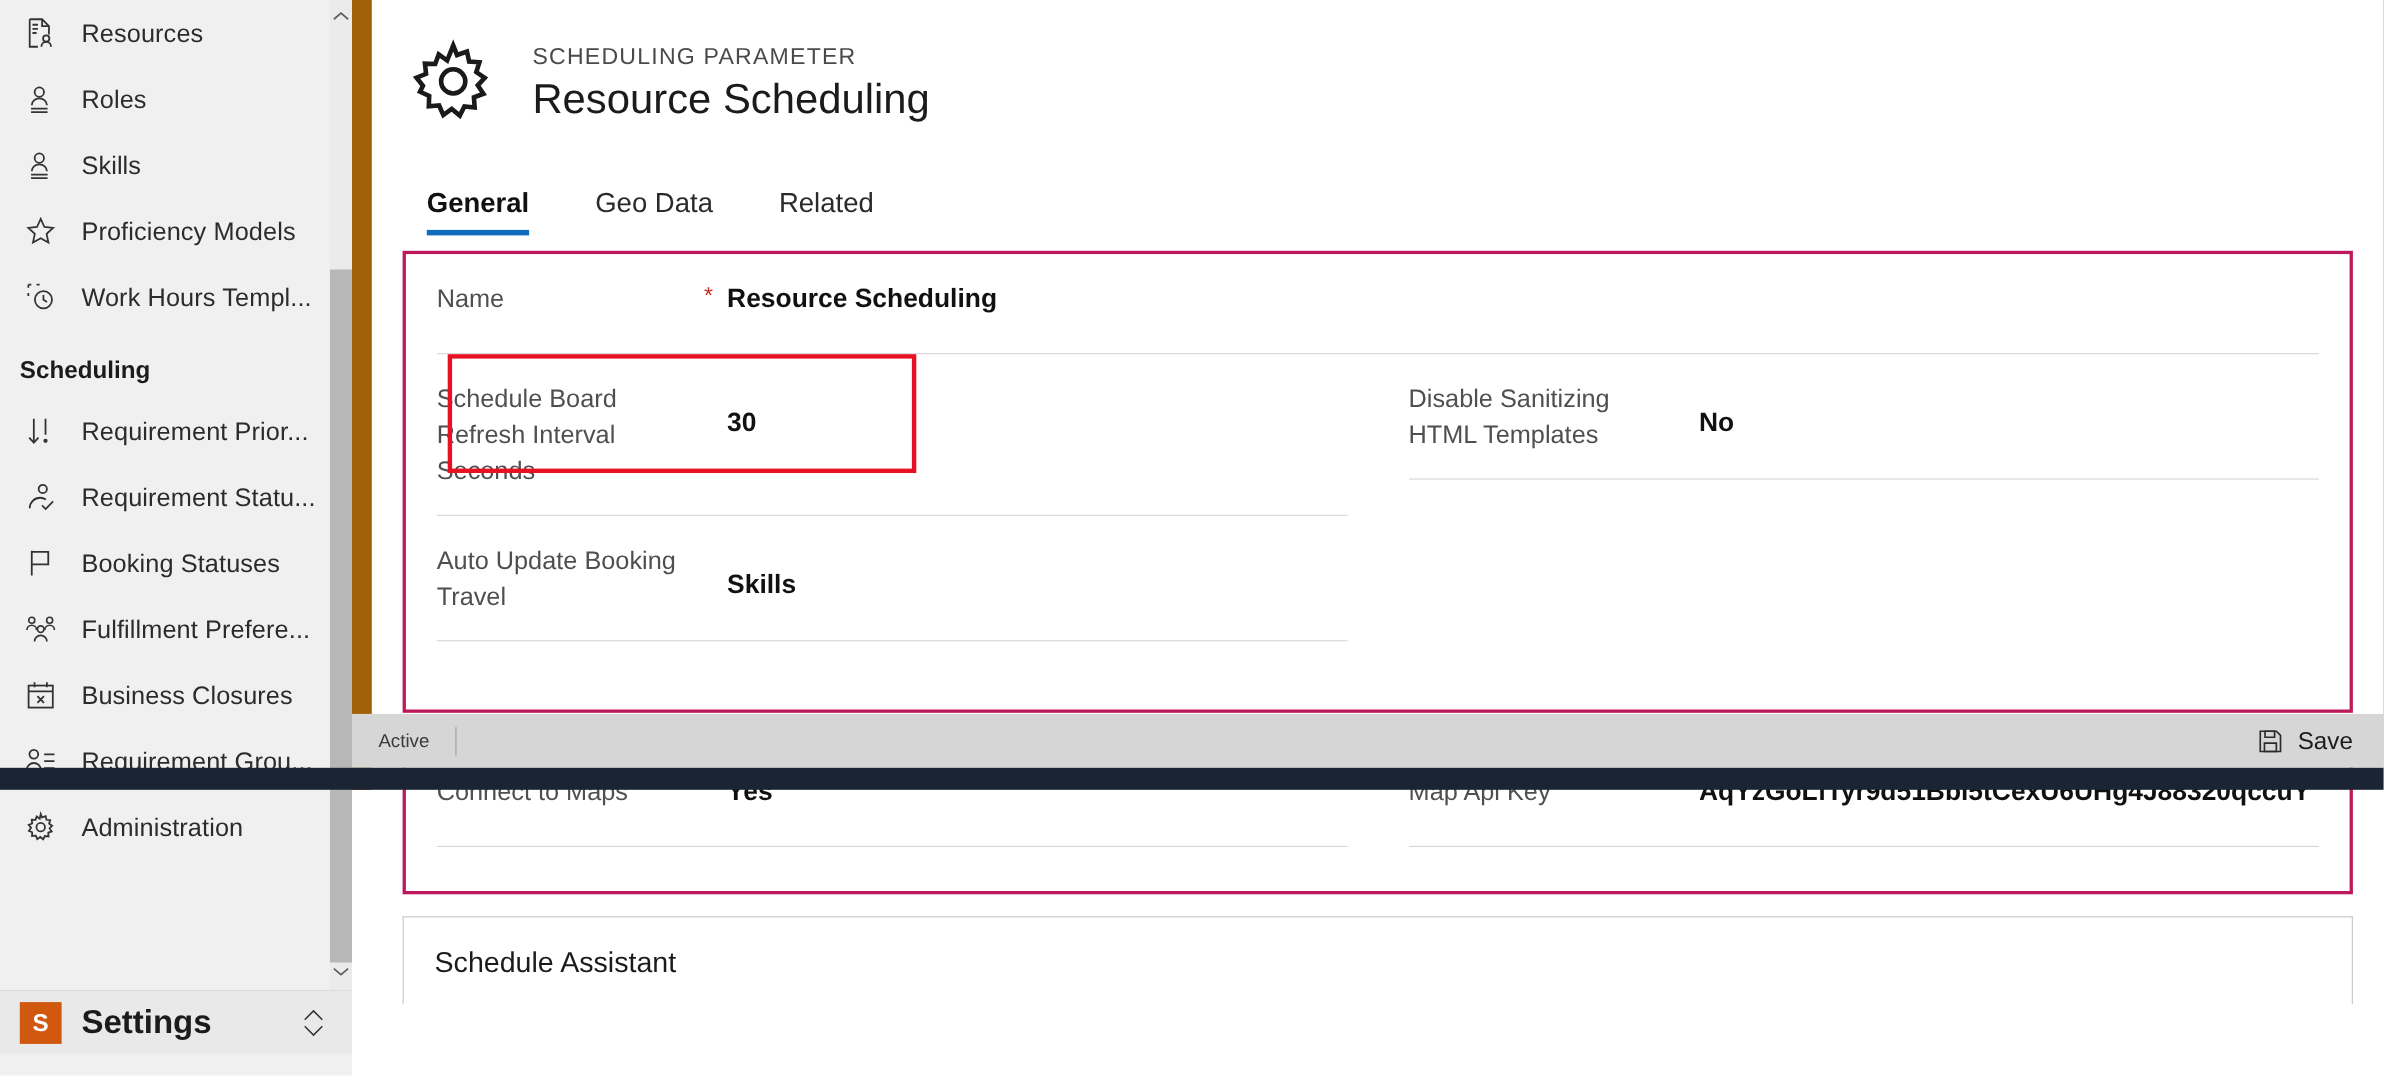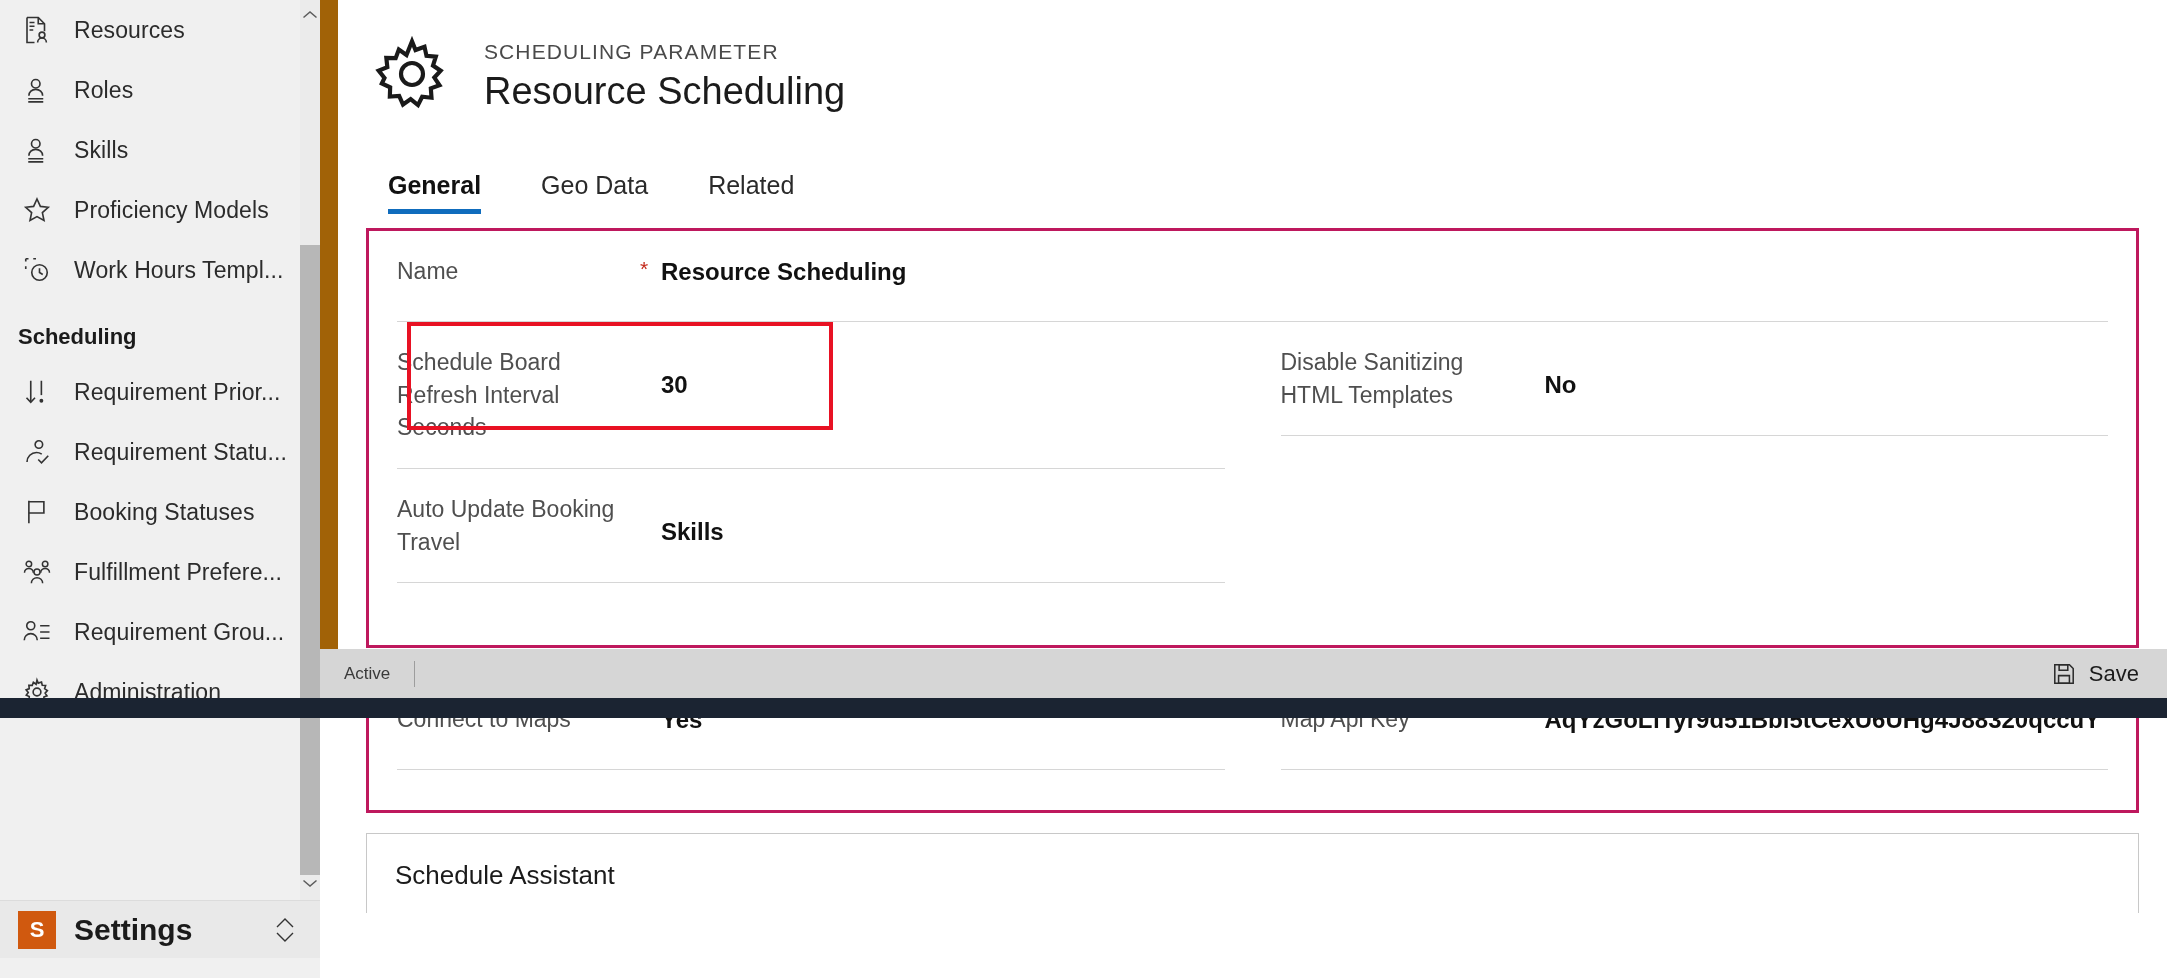--- a/index.html
+++ b/index.html
@@ -434,20 +434,31 @@
             <circle cx="18.5" cy="5.5" r="2.2"></circle>
             <circle cx="12" cy="12" r="2.4"></circle>
             <path d="M2 12.5c0-1.9 1.6-3.4 3.5-3.4S9 10.6 9 12.5"></path>
             <path d="M15 12.5c0-1.9 1.6-3.4 3.5-3.4S22 10.6 22 12.5"></path>
             <path d="M7.5 21c0-2.5 2-4.5 4.5-4.5s4.5 2 4.5 4.5"></path>
           </svg>
         </span>
         <span class="nav-label">Fulfillment Prefere...</span>
       </div>
 
+      <div class="nav-item">
+        <span class="nav-icon">
+          <svg width="30" height="30" viewBox="0 0 24 24" fill="none" stroke="currentColor" stroke-width="1.3">
+            <rect x="3.2" y="5" width="17.6" height="16"></rect>
+            <path d="M3.2 9.2h17.6"></path>
+            <path d="M7.5 2.6v3.6M16.5 2.6v3.6"></path>
+            <path d="M9.6 12.6l4.8 5M14.4 12.6l-4.8 5"></path>
+          </svg>
+        </span>
+        <span class="nav-label">Business Closures</span>
+      </div>
 
       <div class="nav-item">
         <span class="nav-icon">
           <svg width="30" height="30" viewBox="0 0 24 24" fill="none" stroke="currentColor" stroke-width="1.3">
             <circle cx="7" cy="7" r="3.2"></circle>
             <path d="M1.8 18.5c0-2.9 2.3-5.2 5.2-5.2s5.2 2.3 5.2 5.2"></path>
             <path d="M14.5 7h7.5M14.5 12h7.5M14.5 17h7.5"></path>
           </svg>
         </span>
         <span class="nav-label">Requirement Grou...</span>

